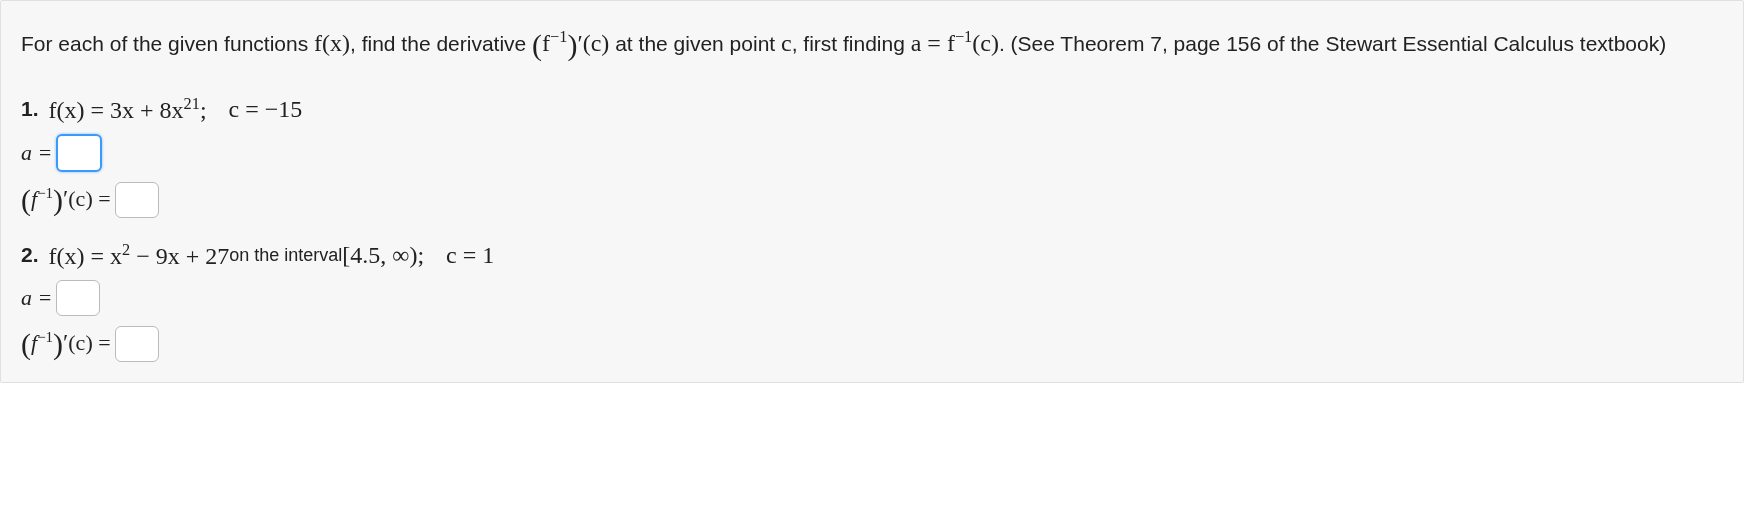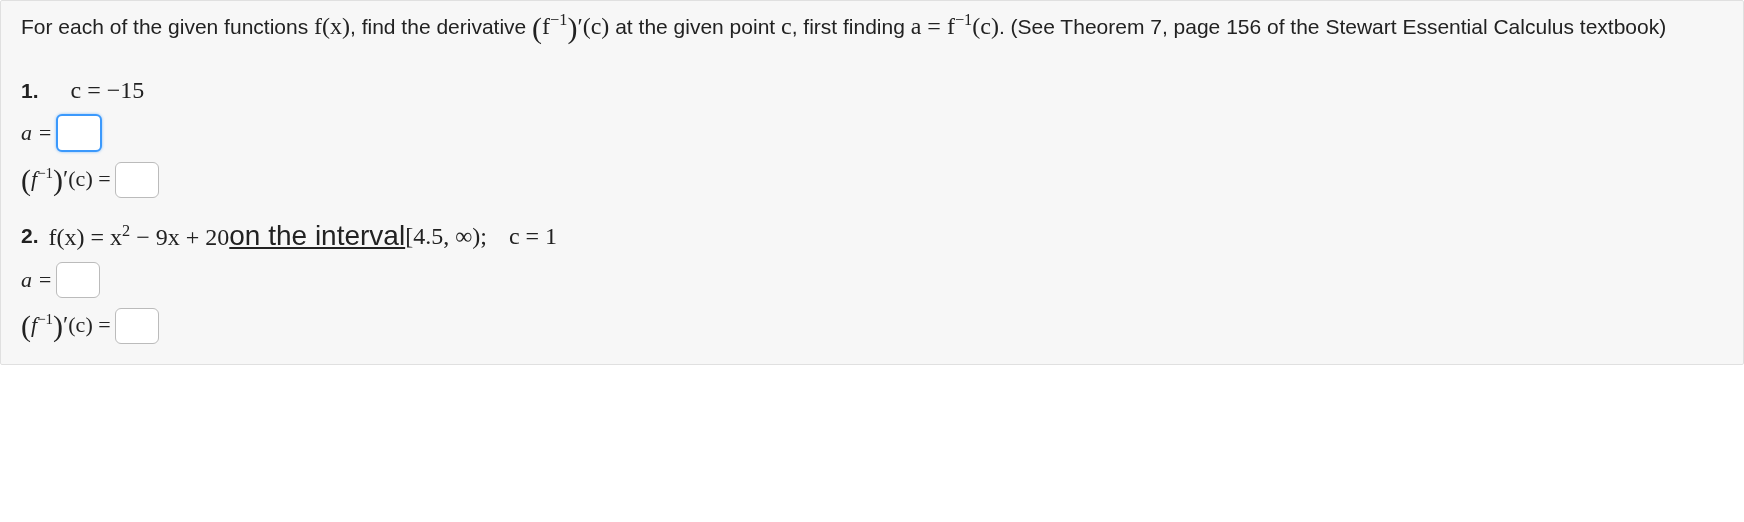--- a/index.html
+++ b/index.html
@@ -7,21 +7,21 @@
     padding: 0;
     font-family: Arial, Helvetica, sans-serif;
     background: #ffffff;
   }
   .container {
     width: 1744px;
     box-sizing: border-box;
     background: #f7f7f7;
     border: 1px solid #e0e0e0;
     border-radius: 2px;
-    padding: 1px 20px 20px 20px;
+    padding: 18px 20px 20px 20px;
   }
   .intro {
     font-size: 21px;
     color: #222;
     line-height: 1.7;
     margin-bottom: 24px;
   }
   .math {
     font-family: "Cambria Math", "STIXGeneral", "Times New Roman", serif;
     font-size: 24px;
@@ -93,42 +93,45 @@
 
 <div class="container">
 
   <div class="intro">
     <span>For each of the given functions </span><span class="math">f(x)</span><span>, find the derivative </span><span class="math"><span class="big-paren">(</span><span>f</span><sup class="neg1">−1</sup><span class="big-paren">)</span><span class="prime">′</span><span>(c)</span></span><span> at the given point </span><span class="math">c</span><span>, first finding </span><span class="math"><span>a = </span><span>f</span><sup class="neg1">−1</sup><span>(c)</span></span><span>. (See Theorem 7, page 156 of the Stewart Essential Calculus textbook)</span>
   </div>
 
   <div class="problem">
     <div class="problem-line">
       <span class="problem-num">1.</span>
+      <span class="math">
+        <span>f(x) = 3x + 8x</span><sup class="neg1">21</sup><span>;</span>
+      </span>
       <span class="gap"></span>
       <span class="math">c = −15</span>
     </div>
     <div class="answer-row">
       <span class="math-sm answer-label" style="font-style: italic;">a =</span>
       <span class="input-box active"></span>
     </div>
     <div class="answer-row">
       <span class="math-sm answer-label">
         <span class="big-paren">(</span><span style="font-style:italic">f</span><sup class="neg1">−1</sup><span class="big-paren">)</span><span class="prime">′</span><span>(c) =</span>
       </span>
       <span class="input-box"></span>
     </div>
   </div>
 
   <div class="problem problem2">
     <div class="problem-line">
       <span class="problem-num">2.</span>
       <span class="math">
-        <span>f(x) = x</span><sup class="neg1">2</sup><span> − 9x + 20</span>
+        <span>f(x) = x</span><sup class="neg1">2</sup><span> − 9x + 27</span>
       </span>
-      <span style="font-size:28px;text-decoration:underline;"> on the interval </span>
+      <span style="font-size:18px;"> on the interval </span>
       <span class="math">[4.5, ∞)</span>
         <span class="math">;</span>
       <span class="gap"></span>
       <span class="math">c = 1</span>
     </div>
     <div class="answer-row">
       <span class="math-sm answer-label" style="font-style: italic;">a =</span>
       <span class="input-box"></span>
     </div>
     <div class="answer-row">

